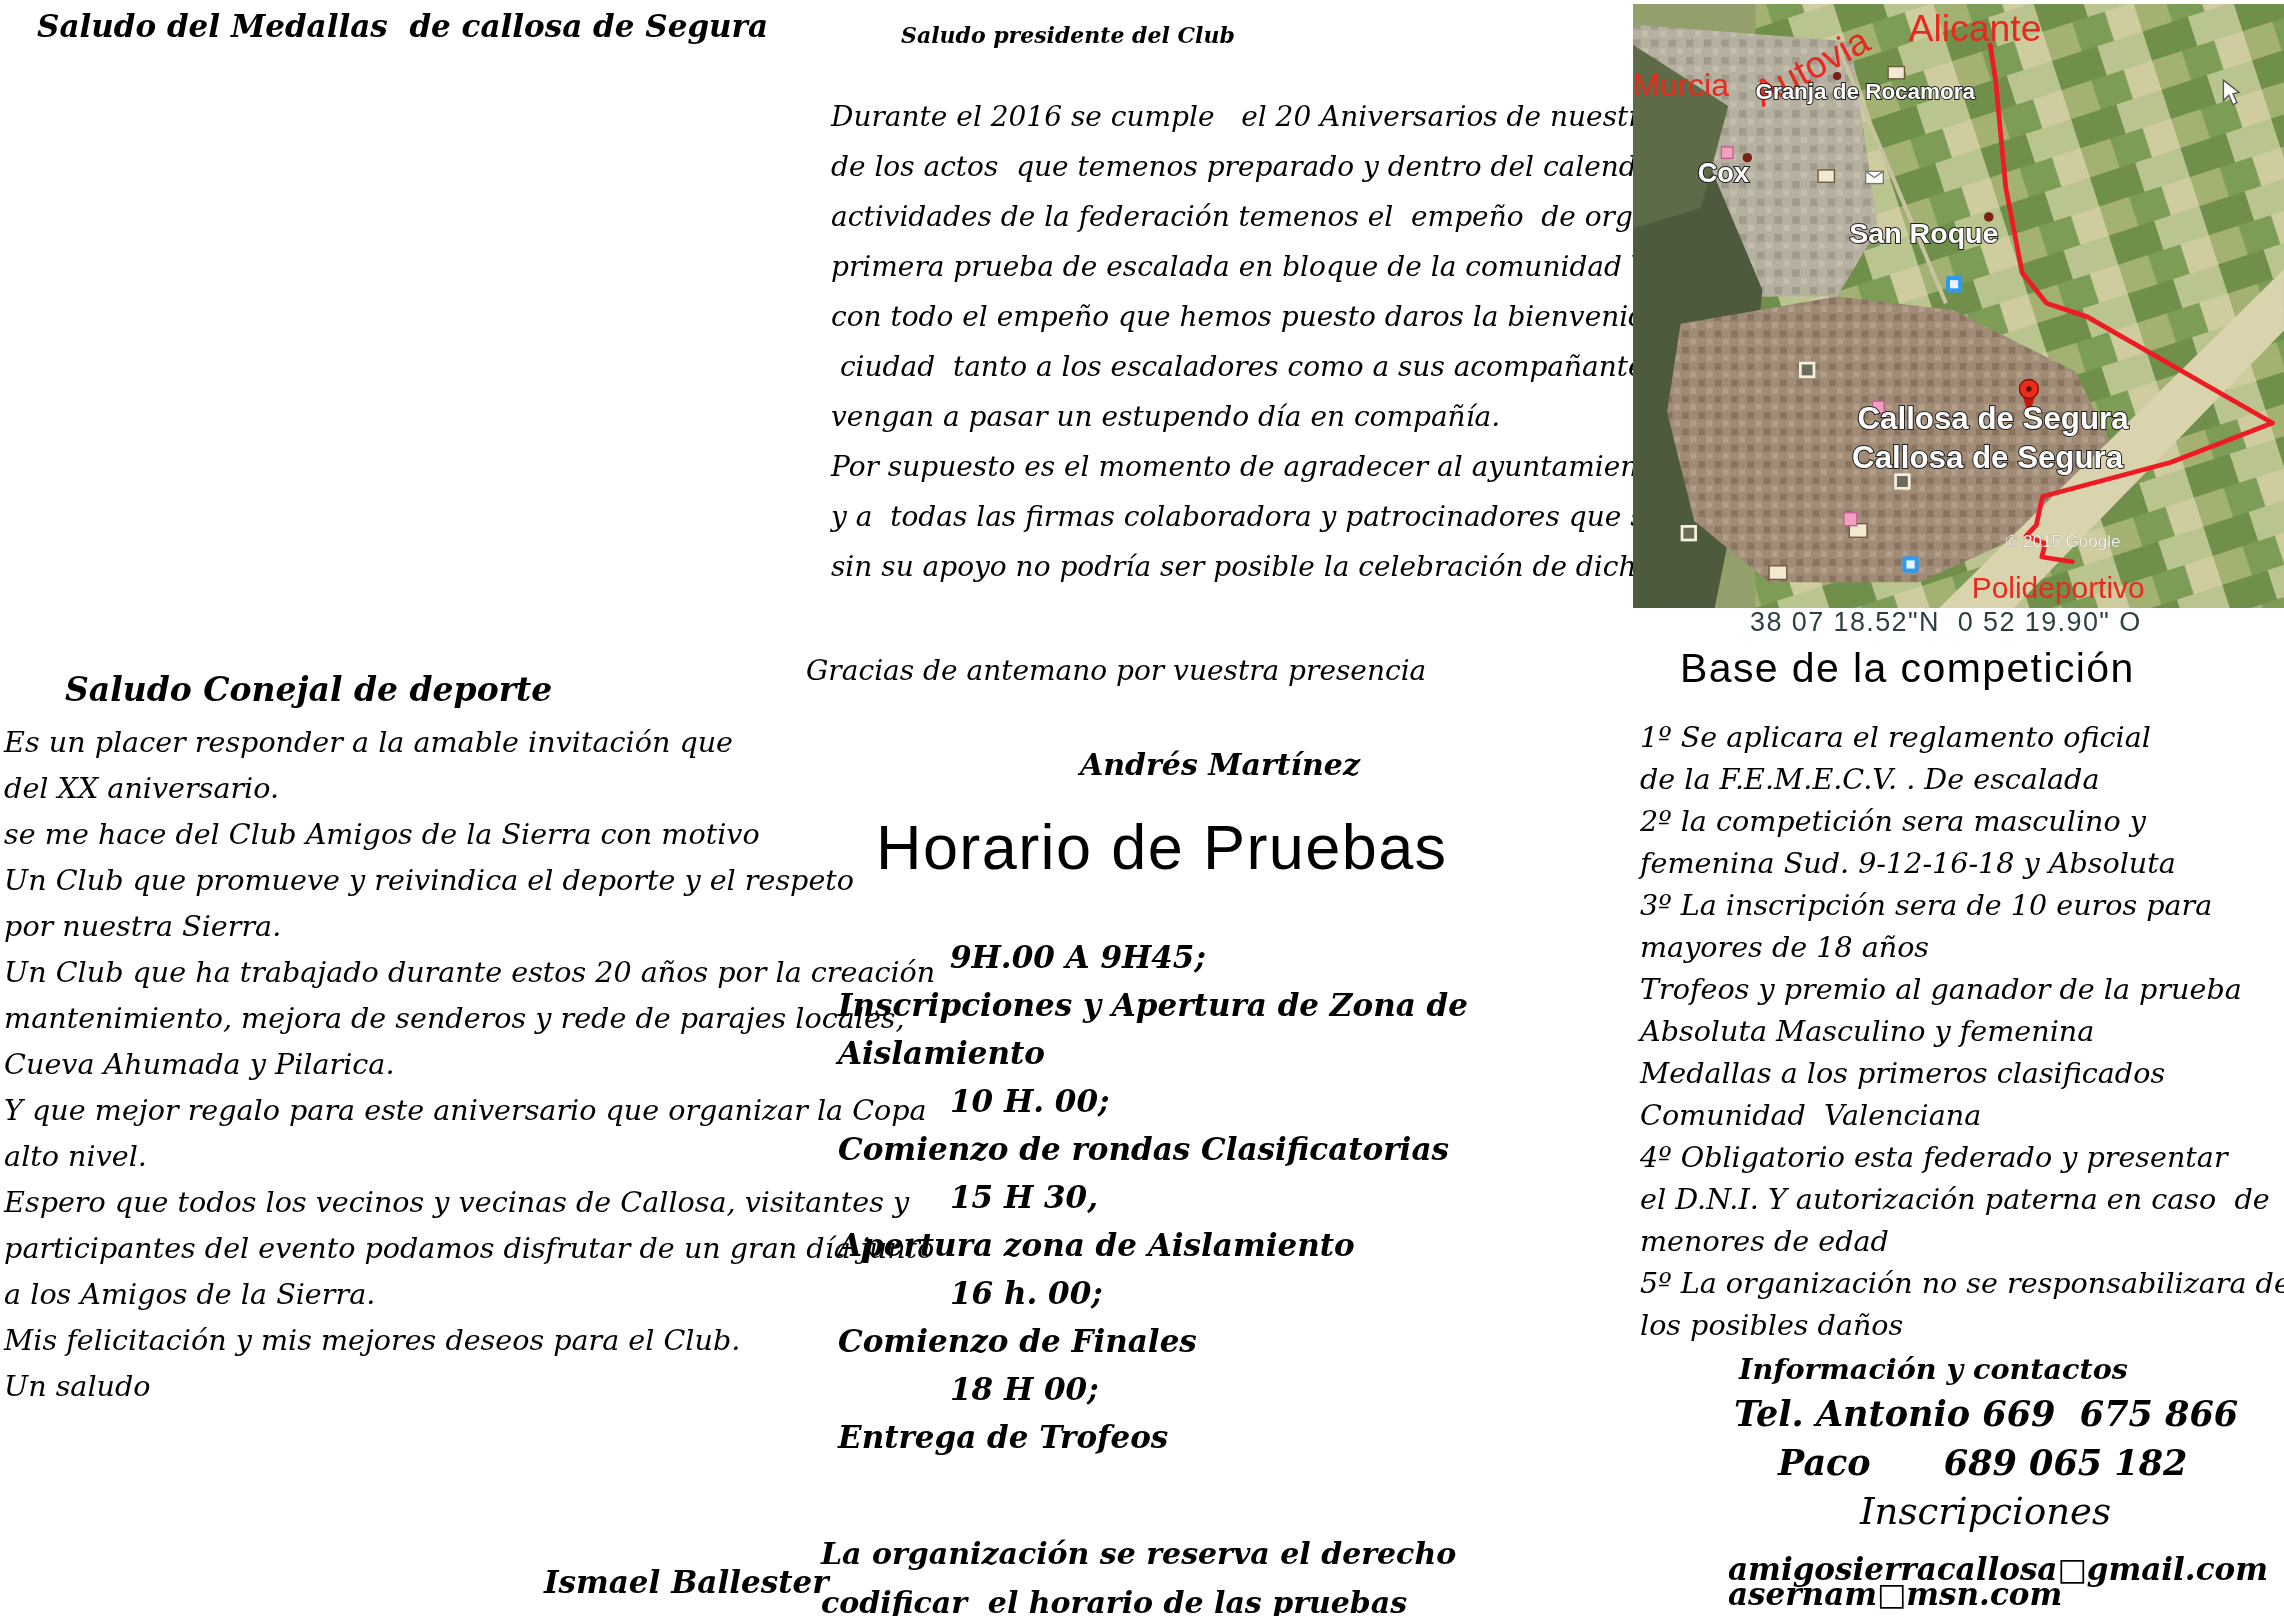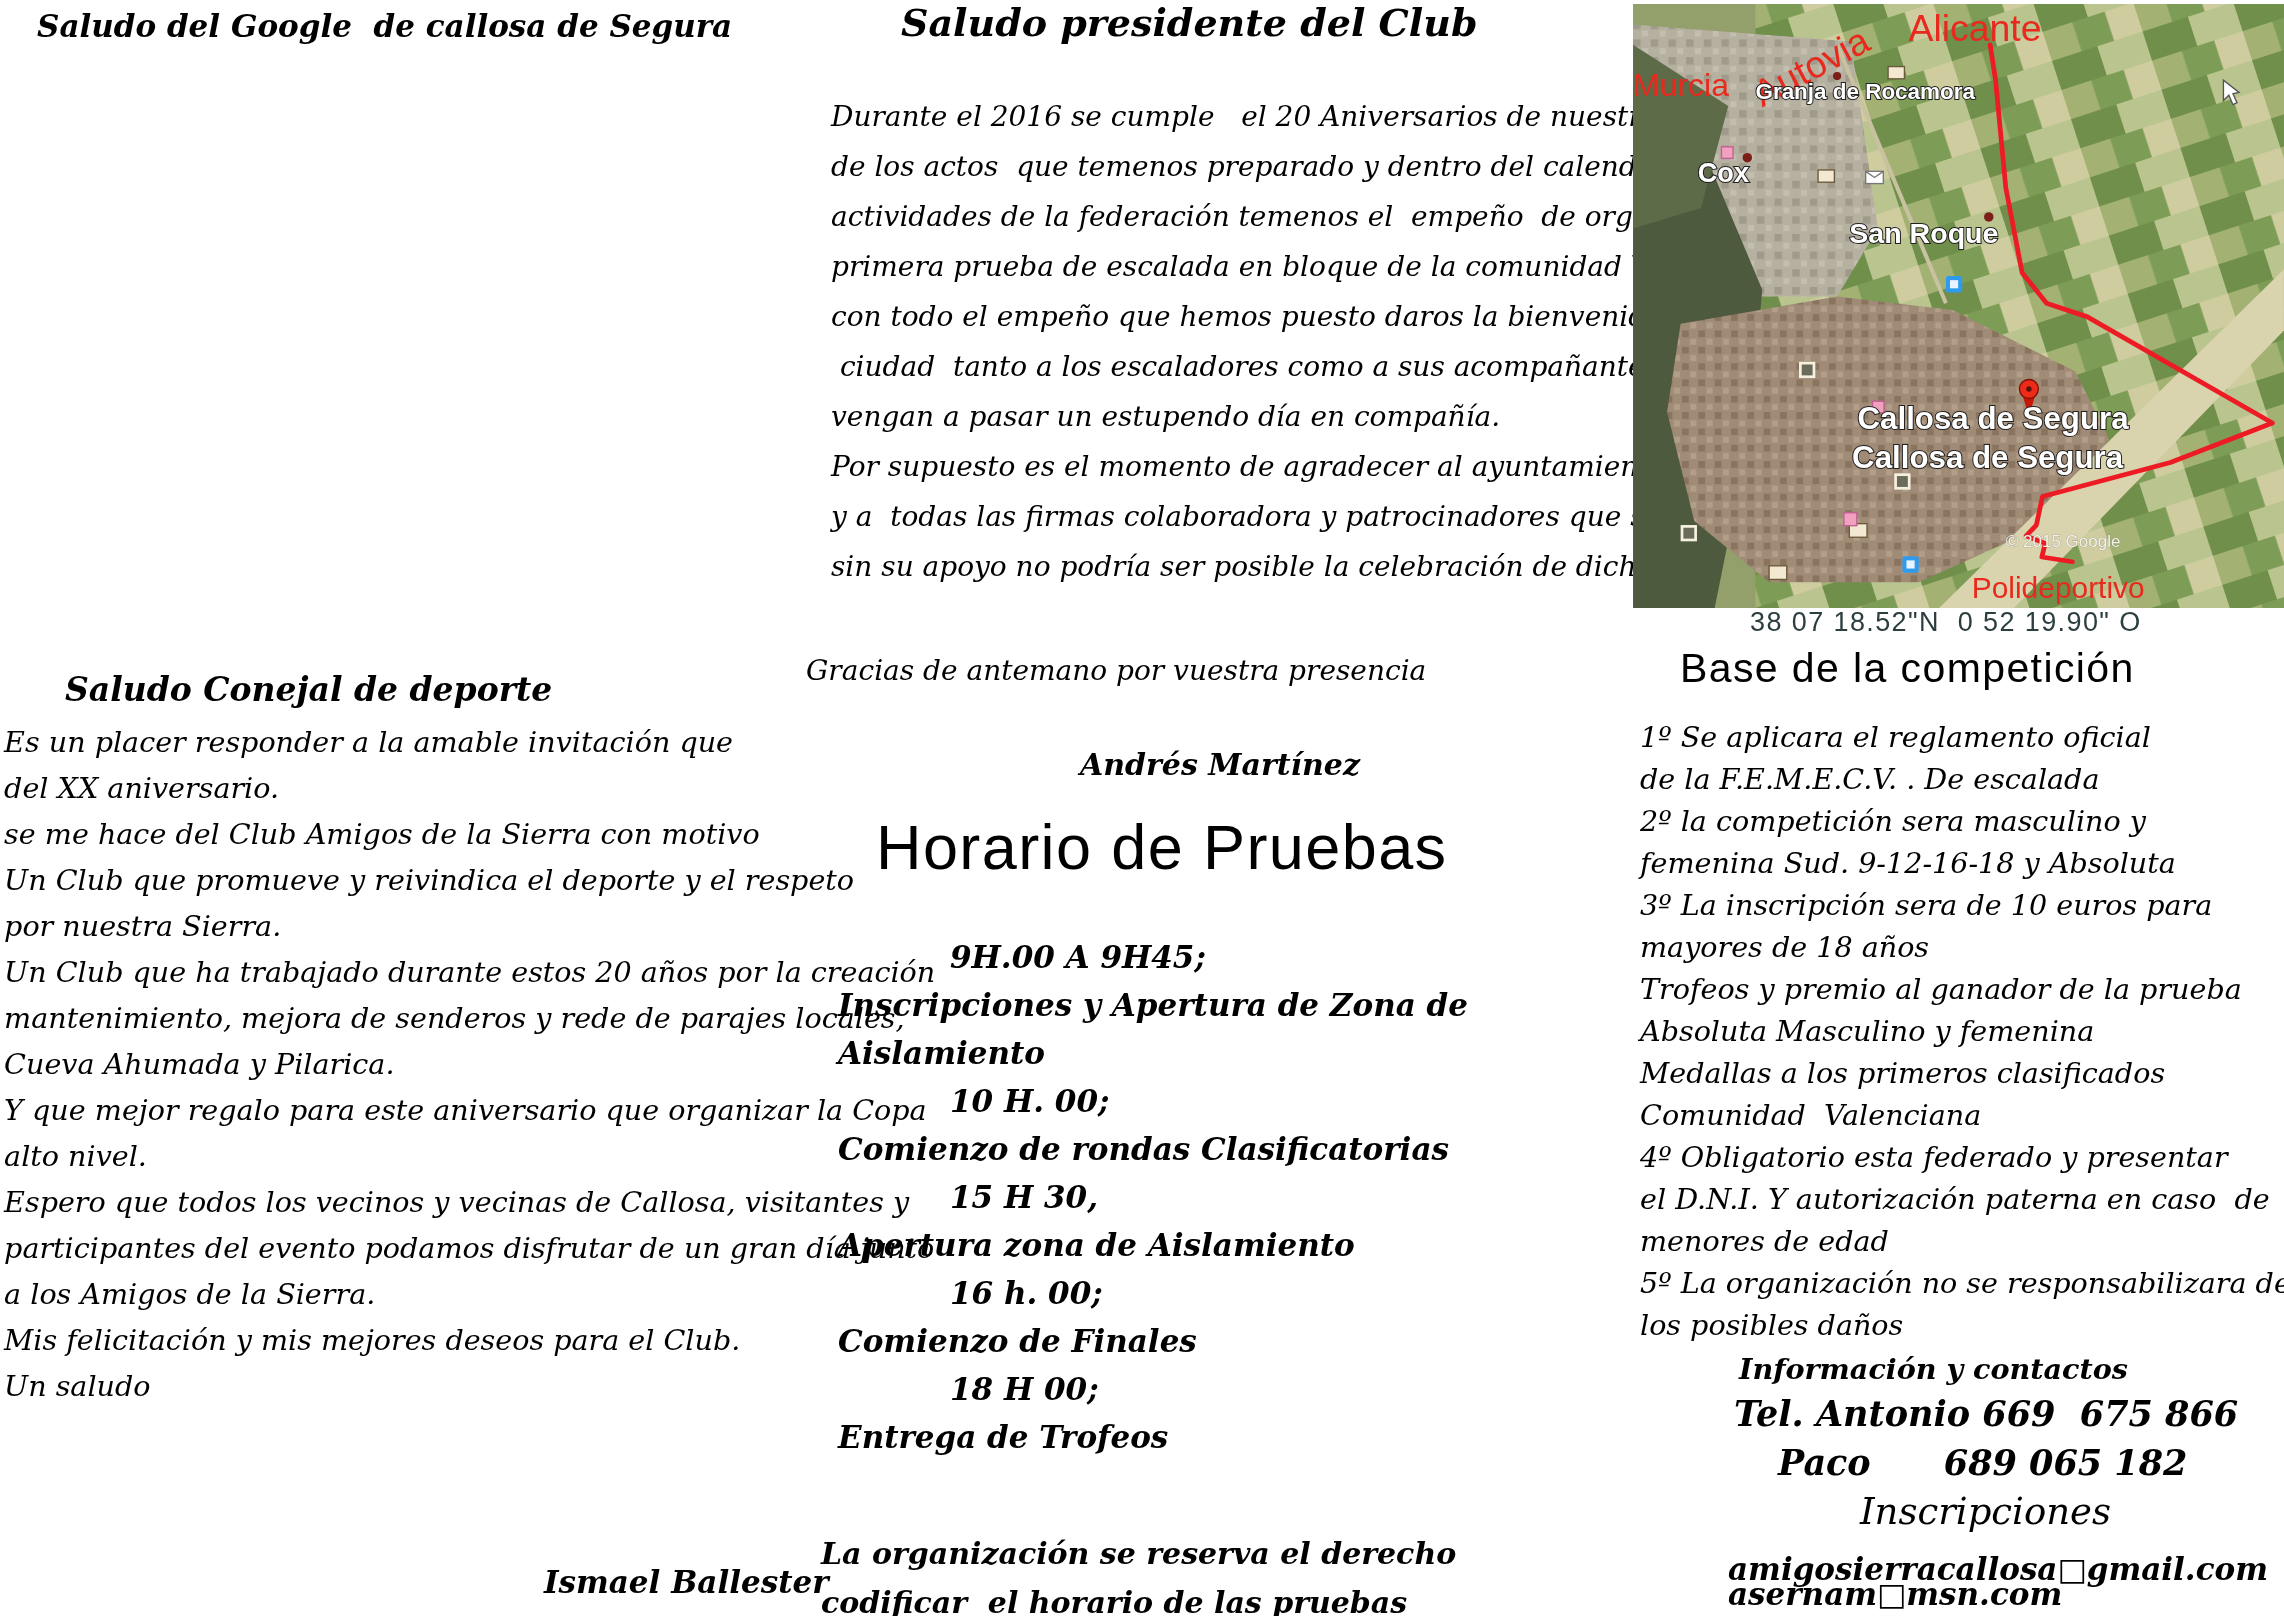--- a/index.html
+++ b/index.html
@@ -8,21 +8,21 @@
   .script{font-family:"DejaVu Serif",serif;font-style:italic;}
   .gothic{font-family:"Liberation Sans",sans-serif;font-style:normal;letter-spacing:1.4px;}
   .abs{position:absolute;}
   .line{white-space:pre;}
   
   .l-title{left:37px;top:8.2px;font-size:31px;font-weight:bold;}
   .l-heading{left:65px;top:670px;font-size:33px;font-weight:bold;}
   .l-body{left:4.1px;top:719px;font-size:28.6px;line-height:46px;}
   .l-sign{left:544px;top:1564px;font-size:31px;font-weight:bold;}
   
-  .m-title{left:901px;top:0;font-size:38px;font-weight:bold;}
+  .m-title{left:901px;top:22px;font-size:22px;font-weight:bold;}
   .m-para{left:831px;top:92px;font-size:28px;line-height:50px;}
   .m-thanks{left:806px;top:654px;font-size:28px;}
   .m-sign{left:1080px;top:747px;font-size:30px;font-weight:bold;}
   .m-horario{left:876px;top:811px;font-size:63px;color:#000;}
   .m-schedule{left:838px;top:933px;font-size:31px;line-height:48px;font-weight:600;}
   .m-schedule .t{padding-left:112px;}
   .m-note{left:821px;top:1529px;font-size:30px;line-height:49px;font-weight:600;}
   
   .map{left:1633px;top:4.1px;}
   .r-coords{left:1750px;top:607px;font-size:27px;font-family:"Liberation Sans",sans-serif;
@@ -37,21 +37,21 @@
   .r-em2{left:1728px;top:1576px;font-size:31px;font-weight:bold;}
   .maplabel{font-family:"Liberation Sans",sans-serif;font-weight:bold;fill:#ffffff;
             stroke:#222222;stroke-width:3px;paint-order:stroke;}
   .redlabel{font-family:"Liberation Sans",sans-serif;fill:#e8291d;stroke:none;}
 </style>
 </head>
 <body>
 
 <div id="page">
 
-  <div class="abs script l-title line">Saludo del Google  de callosa de Segura</div>
+  <div class="abs script l-title line">Saludo del Medallas  de callosa de Segura</div>
   <div class="abs script l-heading line">Saludo Conejal de deporte</div>
   <div class="abs script l-body">
     <div class="line">Es un placer responder a la amable invitación que</div>
     <div class="line">del XX aniversario.</div>
     <div class="line">se me hace del Club Amigos de la Sierra con motivo</div>
     <div class="line">Un Club que promueve y reivindica el deporte y el respeto</div>
     <div class="line">por nuestra Sierra.</div>
     <div class="line">Un Club que ha trabajado durante estos 20 años por la creación</div>
     <div class="line">mantenimiento, mejora de senderos y rede de parajes locales,</div>
     <div class="line">Cueva Ahumada y Pilarica.</div>

